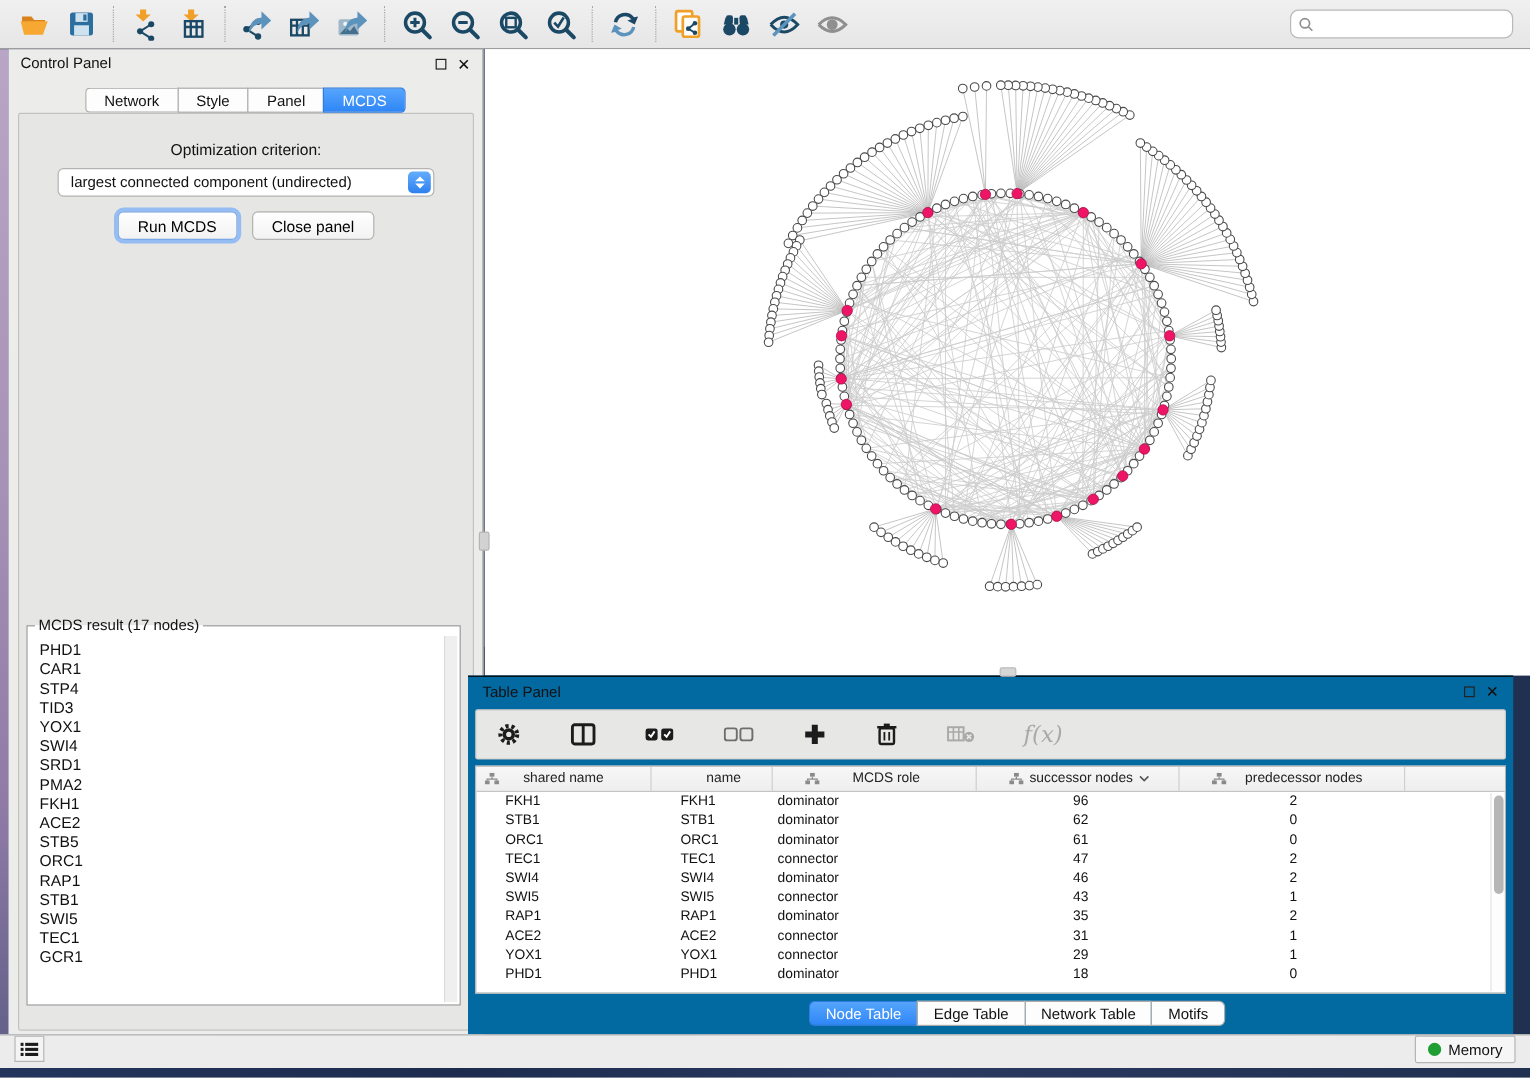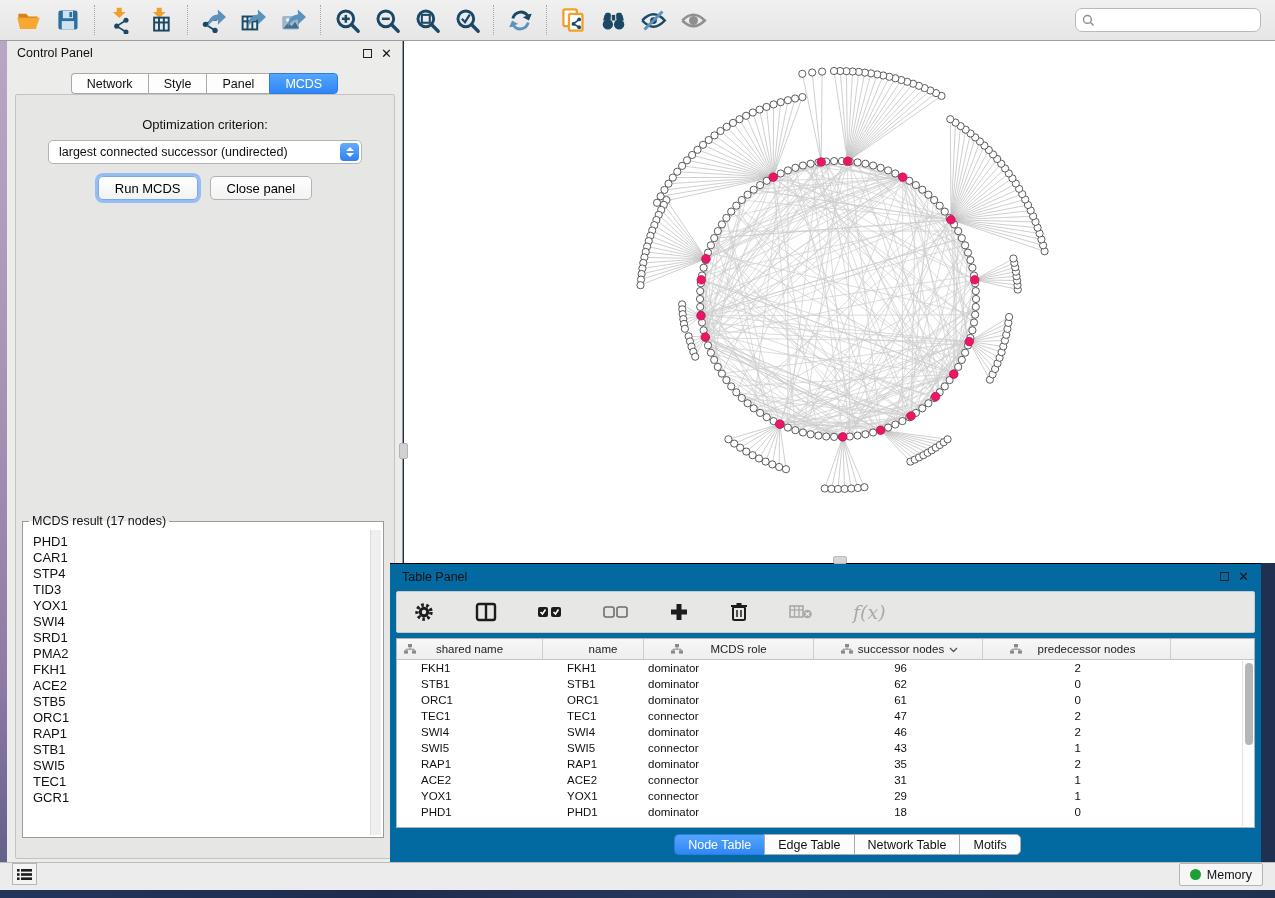--- a/index.html
+++ b/index.html
@@ -292,21 +292,21 @@
   </div>
   <div id="cp-tabs">
       <div class="cp-tab">Network</div>
       <div class="cp-tab">Style</div>
       <div class="cp-tab">Panel</div>
       <div class="cp-tab selected">MCDS</div>
     </div>
   <div id="cp-content">
     <div id="opt-label">Optimization criterion:</div>
     <div id="criterion-select">
-      <span>largest connected successor (undirected)</span>
+      <span>largest connected component (undirected)</span>
       <span id="criterion-stepper">
         <span class="step-up"></span>
           <span class="step-down"></span>
       </span>
     </div>
     <div id="cp-buttons">
       <button class="cp-btn focused">Run MCDS</button>
       <button class="cp-btn">Close panel</button>
     </div>
     <fieldset id="mcds-result">

